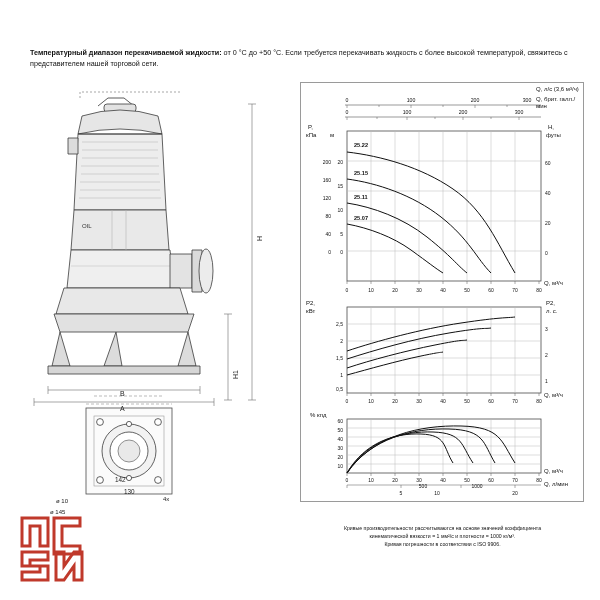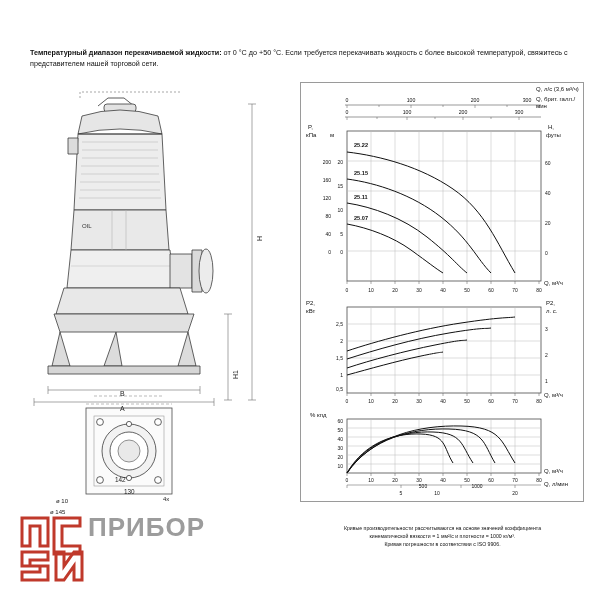--- a/index.html
+++ b/index.html
@@ -316,15 +316,14 @@
   </div>
 
   <div class="logo">
     <svg width="70" height="72" viewBox="0 0 70 72">
       <path d="M4 6 l26 0 l0 28 l-8 0 l0 -20 l-10 0 l0 20 l-8 0 z" fill="none" stroke="#c0392b" stroke-width="3"></path>
       <path d="M36 6 l26 0 l0 8 l-18 0 l0 20 l18 0 l0 8 l-26 0 z" fill="none" stroke="#c0392b" stroke-width="3" transform="translate(0,0) rotate(0)"></path>
       <path d="M4 40 l26 0 l0 8 l-18 0 l0 6 l18 0 l0 14 l-26 0 l0 -8 l18 0 l0 -6 l-18 0 z" fill="none" stroke="#c0392b" stroke-width="3"></path>
       <path d="M38 40 l8 0 l0 14 l10 -14 l8 0 l0 28 l-8 0 l0 -14 l-10 14 l-8 0 z" fill="none" stroke="#c0392b" stroke-width="3"></path>
     </svg>
   </div>
-  <div class="logotext lt1">ПРИБОР</div>
 
 </div>
 
 </body></html>

